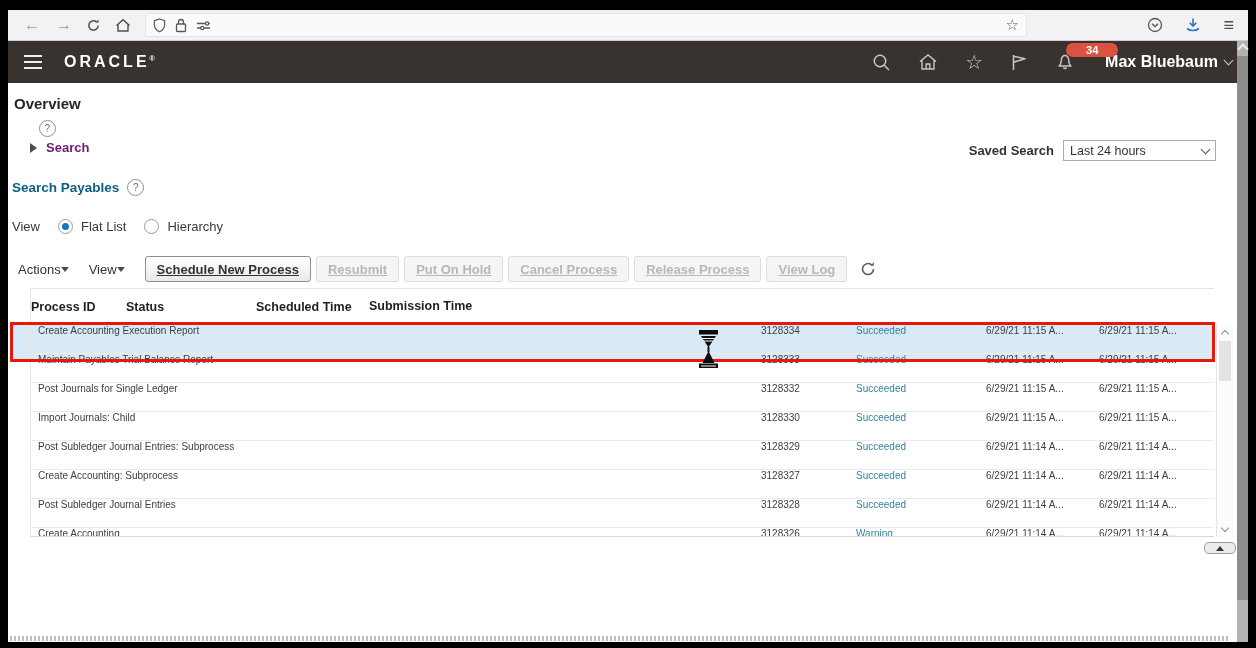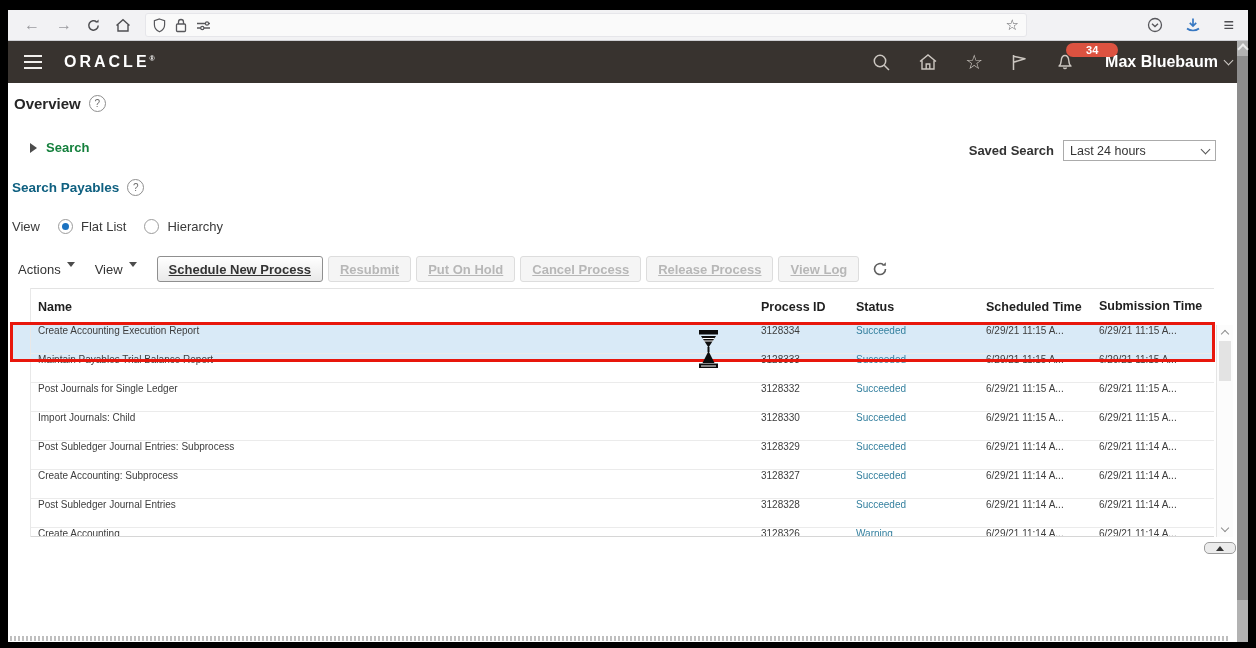--- a/index.html
+++ b/index.html
@@ -37,46 +37,46 @@
   
   .pagesb{position:absolute;right:8px;top:41px;bottom:6px;width:11px;background:#b2b2b2;z-index:6;}
   .pagesb .up{position:absolute;top:4px;left:2px;width:6px;height:6px;border-left:2px solid #ececec;
               border-top:2px solid #ececec;transform:rotate(45deg);}
   .pagesb .thumb{position:absolute;top:15px;left:0;right:0;bottom:42px;background:#8d8d8d;}
 
   
   .content{position:absolute;left:8px;right:8px;top:83px;bottom:6px;background:#fff;z-index:1;}
 
   .pg-title{position:absolute;top:12px;left:6px;display:flex;align-items:center;gap:8px;
-            font-size:15px;font-weight:bold;color:#262626;}
+            font-size:15px;font-weight:bold;color:#262626;flex-direction:column;}
   .helpc{display:inline-flex;align-items:center;justify-content:center;width:15px;height:15px;
          border:1px solid #8e8e8e;border-radius:50%;font-size:10px;font-weight:normal;color:#6d6d6d;}
 
   .search-row{position:absolute;top:57px;left:22px;display:flex;align-items:center;gap:9px;
-              font-size:13px;font-weight:bold;color:#15803d;cursor:pointer;}
+              font-size:13px;font-weight:bold;color:#701a75;cursor:pointer;}
   .tri-right{width:0;height:0;border-left:7px solid #4c4c4c;border-top:5px solid transparent;border-bottom:5px solid transparent;}
 
   .saved{position:absolute;top:57px;right:32px;display:flex;align-items:center;gap:9px;
          font-size:13px;font-weight:bold;color:#333;}
   .select{width:153px;height:21px;border:1px solid #ababab;background:#fff;font-weight:normal;
           font-size:12.5px;color:#333;display:flex;align-items:center;padding:0 6px;box-sizing:border-box;cursor:pointer;}
   .select .chevd{margin-left:auto;width:6px;height:6px;border-right:1.5px solid #555;
                  border-bottom:1.5px solid #555;transform:rotate(45deg);margin-top:-3px;}
 
   .results-title{position:absolute;top:96px;left:4px;display:flex;align-items:center;gap:8px;
                  font-size:13.5px;font-weight:bold;color:#0f6080;}
 
   .view-row{position:absolute;top:136px;left:4px;display:flex;align-items:center;gap:8px;
             font-size:13px;color:#3a3a3a;}
   .radio{width:13px;height:13px;border:1px solid #9c9c9c;border-radius:50%;background:#fff;
          display:inline-flex;align-items:center;justify-content:center;margin-left:10px;cursor:pointer;}
   .radio.sel i{width:7px;height:7px;border-radius:50%;background:#1b72c0;display:block;}
 
   .toolbar{position:absolute;top:173px;left:10px;display:flex;align-items:center;font-size:13px;color:#333;}
-  .menu{display:flex;gap:6px;margin-right:20px;cursor:pointer;}
+  .menu{display:flex;align-items:center;margin-right:20px;cursor:pointer;}
   .tri-down{width:0;height:0;border-top:5px solid #4c4c4c;border-left:4px solid transparent;border-right:4px solid transparent;}
   .btn{height:26px;border:1px solid #8f8f8f;border-radius:3px;background:linear-gradient(#fff,#e9e9e9);
        font-family:inherit;font-size:13px;font-weight:bold;color:#333;padding:0 11px;margin-right:5px;cursor:pointer;text-decoration:underline;}
   .btn.off{background:#f5f5f5;border-color:#ddd;color:#b7b7b7;cursor:default;}
   .refresh{margin-left:8px;display:flex;align-items:center;cursor:pointer;}
 
   
   .hlband{position:absolute;left:5px;top:242px;width:1199px;height:34px;background:#d9eaf7;z-index:0;}
   .tbl{position:absolute;left:22px;top:205px;width:1183px;border-left:1px solid #e8e8e8;z-index:1;}
   .thead{display:flex;align-items:center;height:37px;border-top:1px solid #e3e3e3;
@@ -260,21 +260,20 @@
             <path d="M13.5 8a5.5 5.5 0 1 1-2-4.2" fill="none" stroke="#5f5f5f" stroke-width="1.6"></path>
             <path d="M13.8 1.2v3.6h-3.6z" fill="#5f5f5f"></path>
           </svg>
       </span>
     </div>
 
     <div class="hlband"></div>
 
     <div class="tbl">
       <div class="thead">
-        <span class="c-name">Name</span>
         <span class="c-pid">Process ID</span>
         <span class="c-status" style="color:#1f1f1f">Status</span>
         <span class="c-sched">Scheduled Time</span>
         <span class="c-sub">Submission Time</span>
       </div>
       <div class="rows">
           <div class="row">
     <span class="c-name">Create Accounting Execution Report</span>
     <span class="c-pid">3128334</span>
     <span class="c-status">Succeeded</span>

